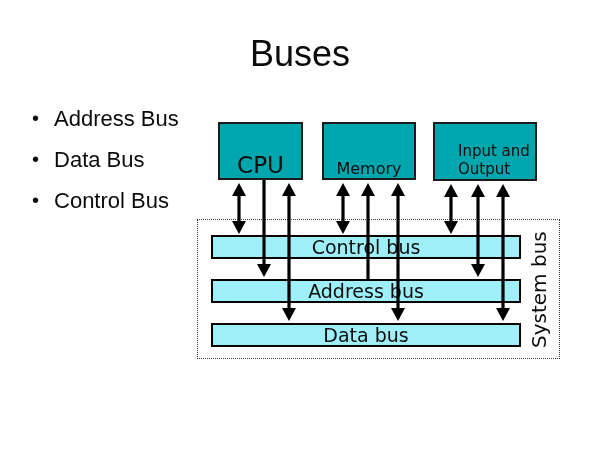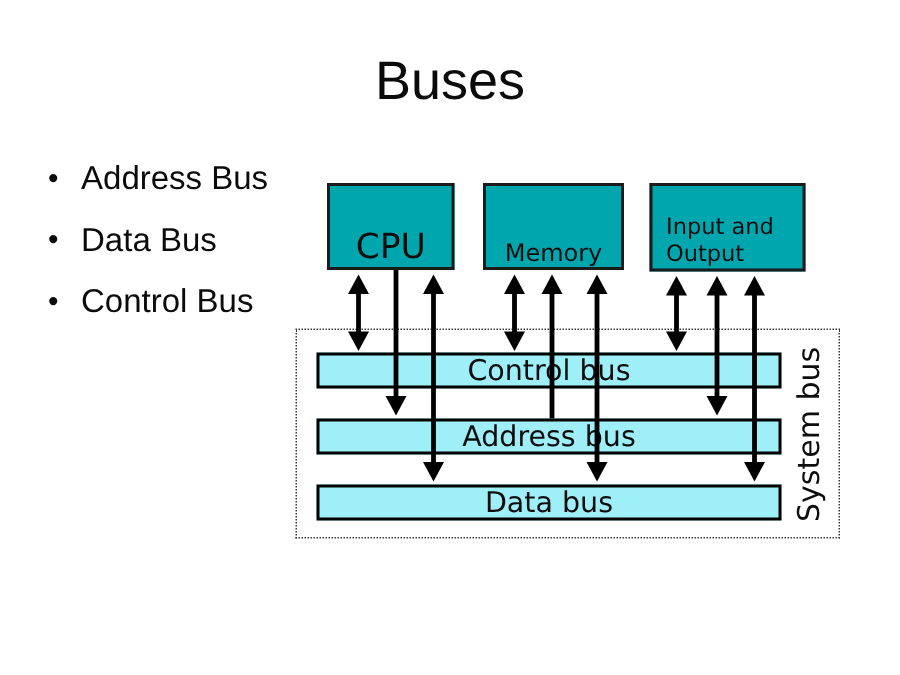--- a/index.html
+++ b/index.html
@@ -26,21 +26,21 @@
   }
   
   #diagram{position:absolute;inset:0;font-family:"DejaVu Sans","Liberation Sans",sans-serif;}
   .device-box{
     position:absolute;box-sizing:border-box;border:2px solid #0f172a;
     display:flex;align-items:flex-end;justify-content:center;
     color:#0d0d0d;z-index:2;
   }
   .box-cpu{font-size:23px;}
   .box-memory{font-size:16px;}
-  .box-io{font-size:15px;justify-content:flex-start;padding-left:9px;line-height:1.25;}
+  .box-io{font-size:15px;justify-content:flex-start;padding-left:23px;line-height:1.25;}
   #system-bus-frame{
     position:absolute;left:197px;top:219px;width:363px;height:140px;
     border:1.6px dotted #3a3a3a;box-sizing:border-box;z-index:1;
   }
   .bus-bar{
     position:absolute;box-sizing:border-box;border:2px solid #000000;
     display:flex;align-items:center;justify-content:center;
     font-size:19px;color:#0d0d0d;z-index:3;
   }
   #system-bus-label{

